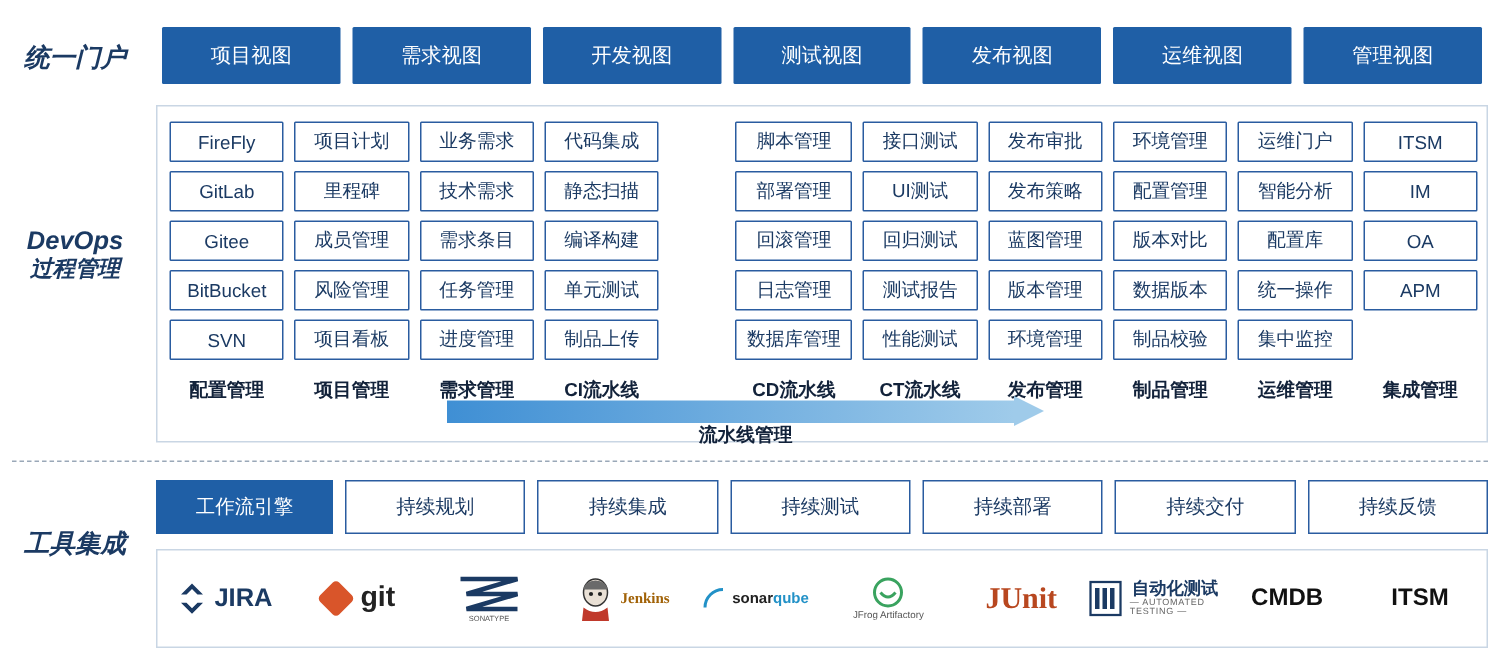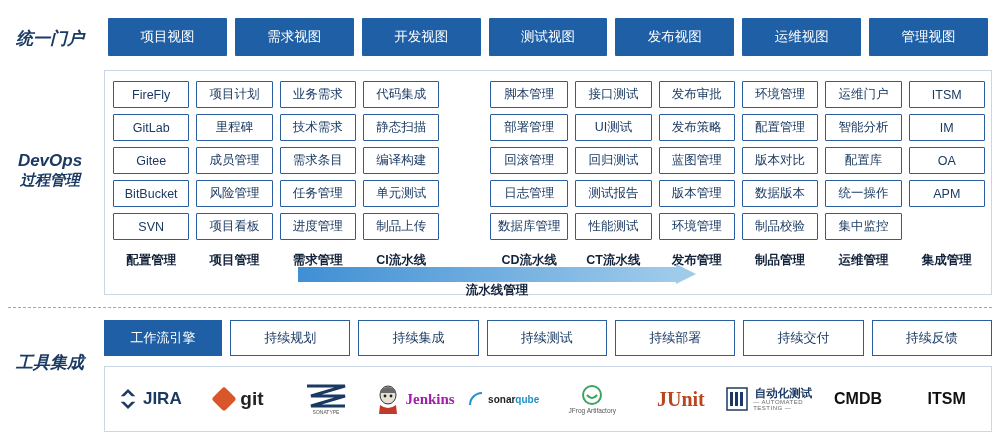--- a/index.html
+++ b/index.html
@@ -166,21 +166,21 @@
     display: flex;
     align-items: center;
     justify-content: center;
     gap: 4px;
     color: #1a1a1a;
   }
   .logo-sub { font-size: 6px; color: #666; letter-spacing: 0.5px; }
 
   .jira-text { color: #1b3a63; font-size: 17px; font-weight: bold; }
   .git-text { font-size: 19px; font-weight: bold; color: #222; }
-  .jenkins-text { font-size: 15px; font-weight: bold; color: #a21caf; font-family: "Liberation Serif", serif; }
+  .jenkins-text { font-size: 10px; font-weight: bold; color: #a16207; font-family: "Liberation Serif", serif; }
   .sonar-text { font-size: 10px; font-weight: bold; color: #222; }
   .sonar-text .q { color: #2291c7; }
   .jfrog-sub { font-size: 6.5px; color: #555; }
   .junit-text { font-size: 20px; font-weight: bold; color: #b8471f; font-family: "Liberation Serif", serif; }
   .auto-text { font-size: 11.5px; font-weight: bold; color: #1b3a63; }
   .cmdb-text, .itsm-text { font-size: 16px; font-weight: bold; color: #111; }
   .stack-col { display: flex; flex-direction: column; align-items: center; line-height: 1.05; }
   .logo-glyph { display: flex; align-items: center; }
 </style>
 </head>

